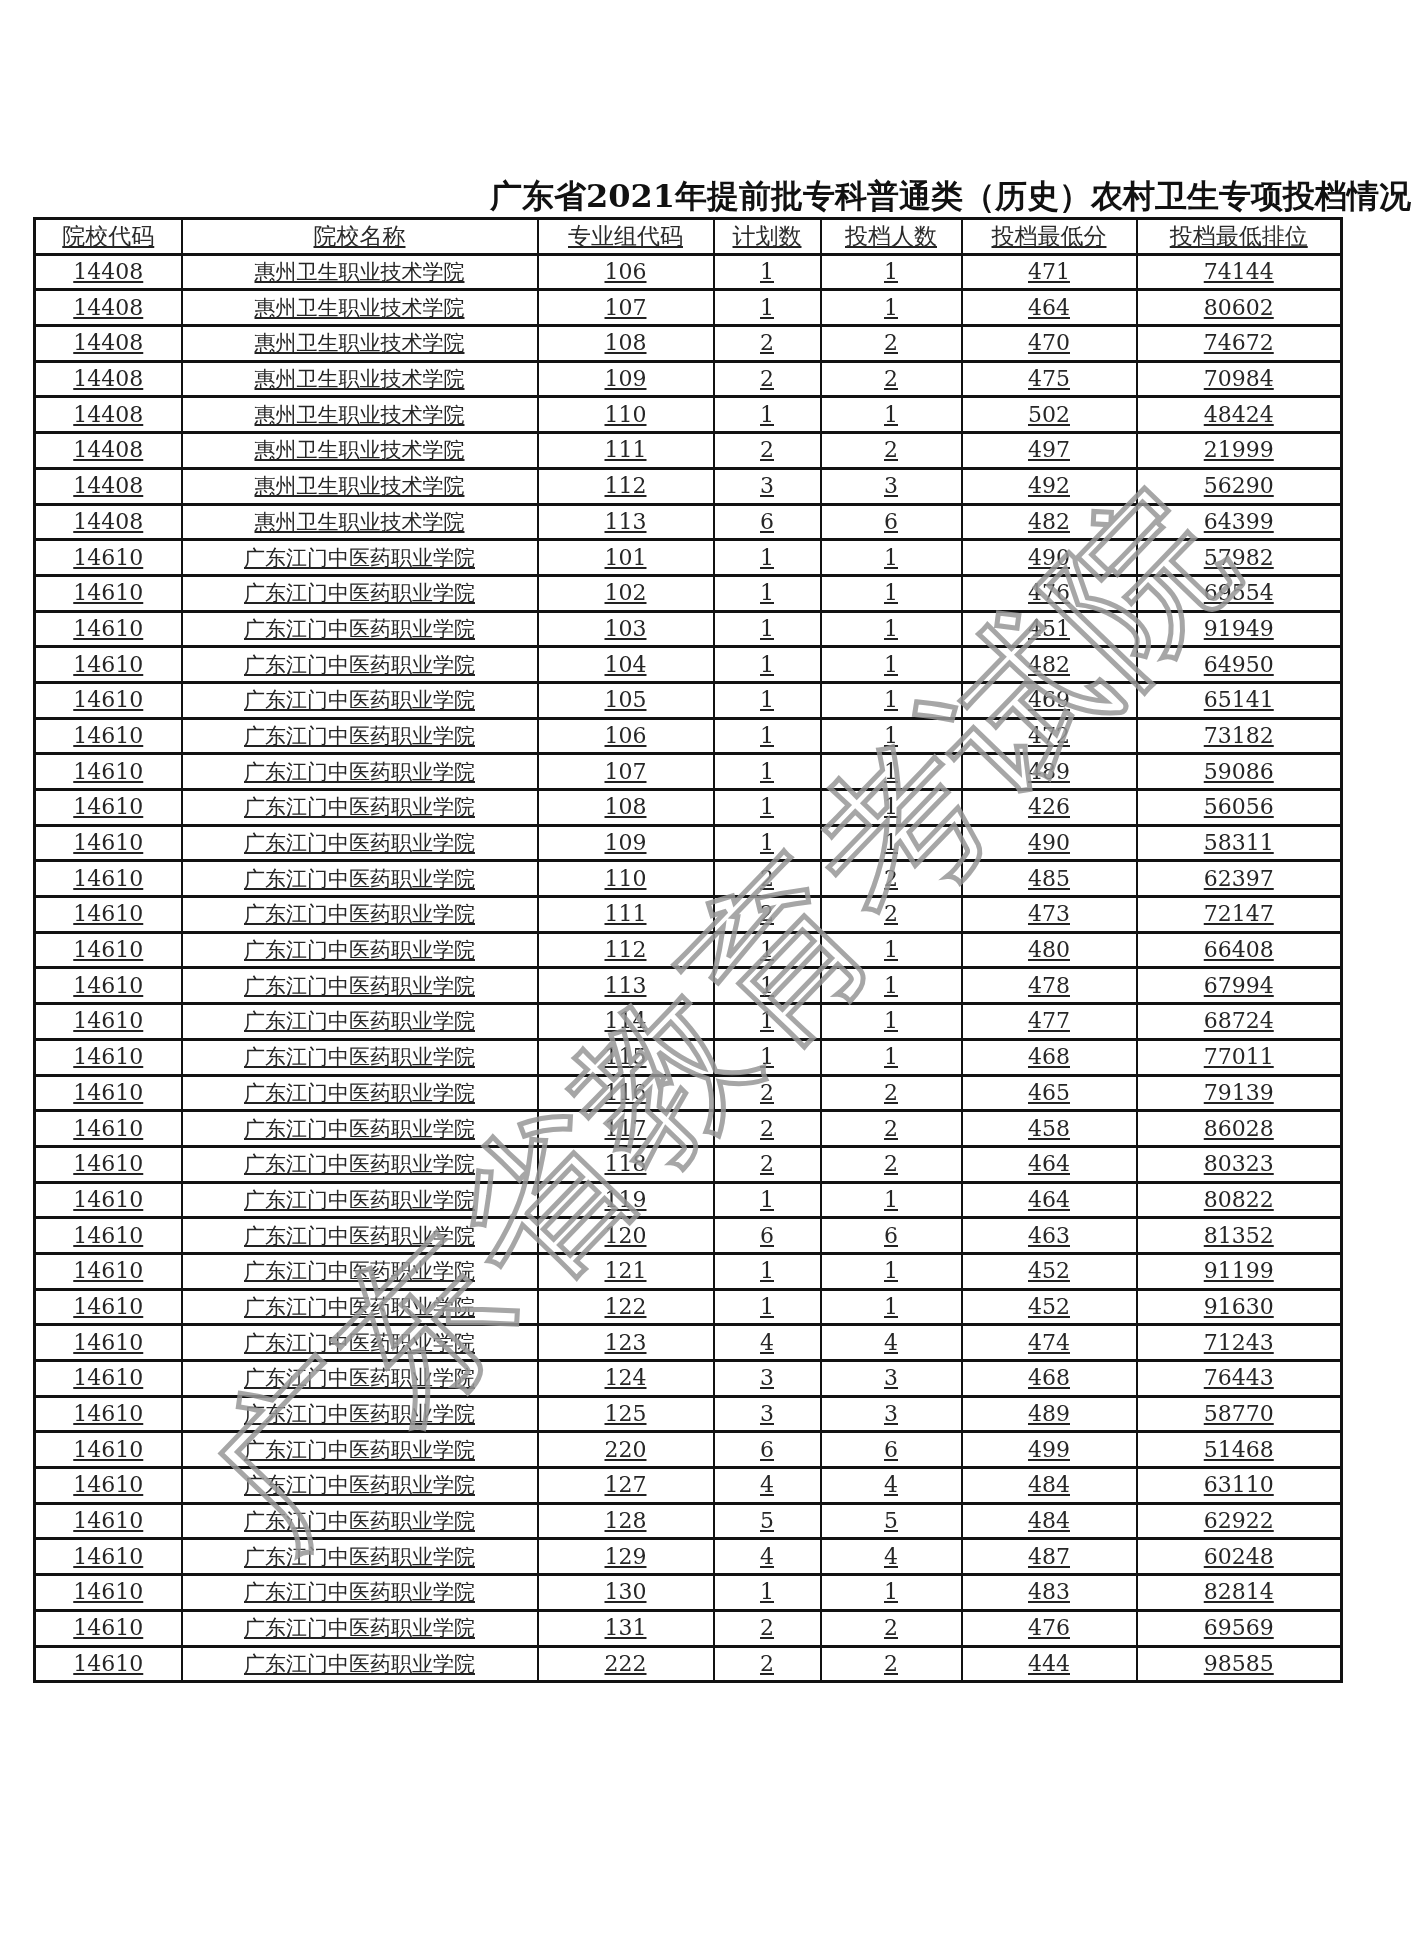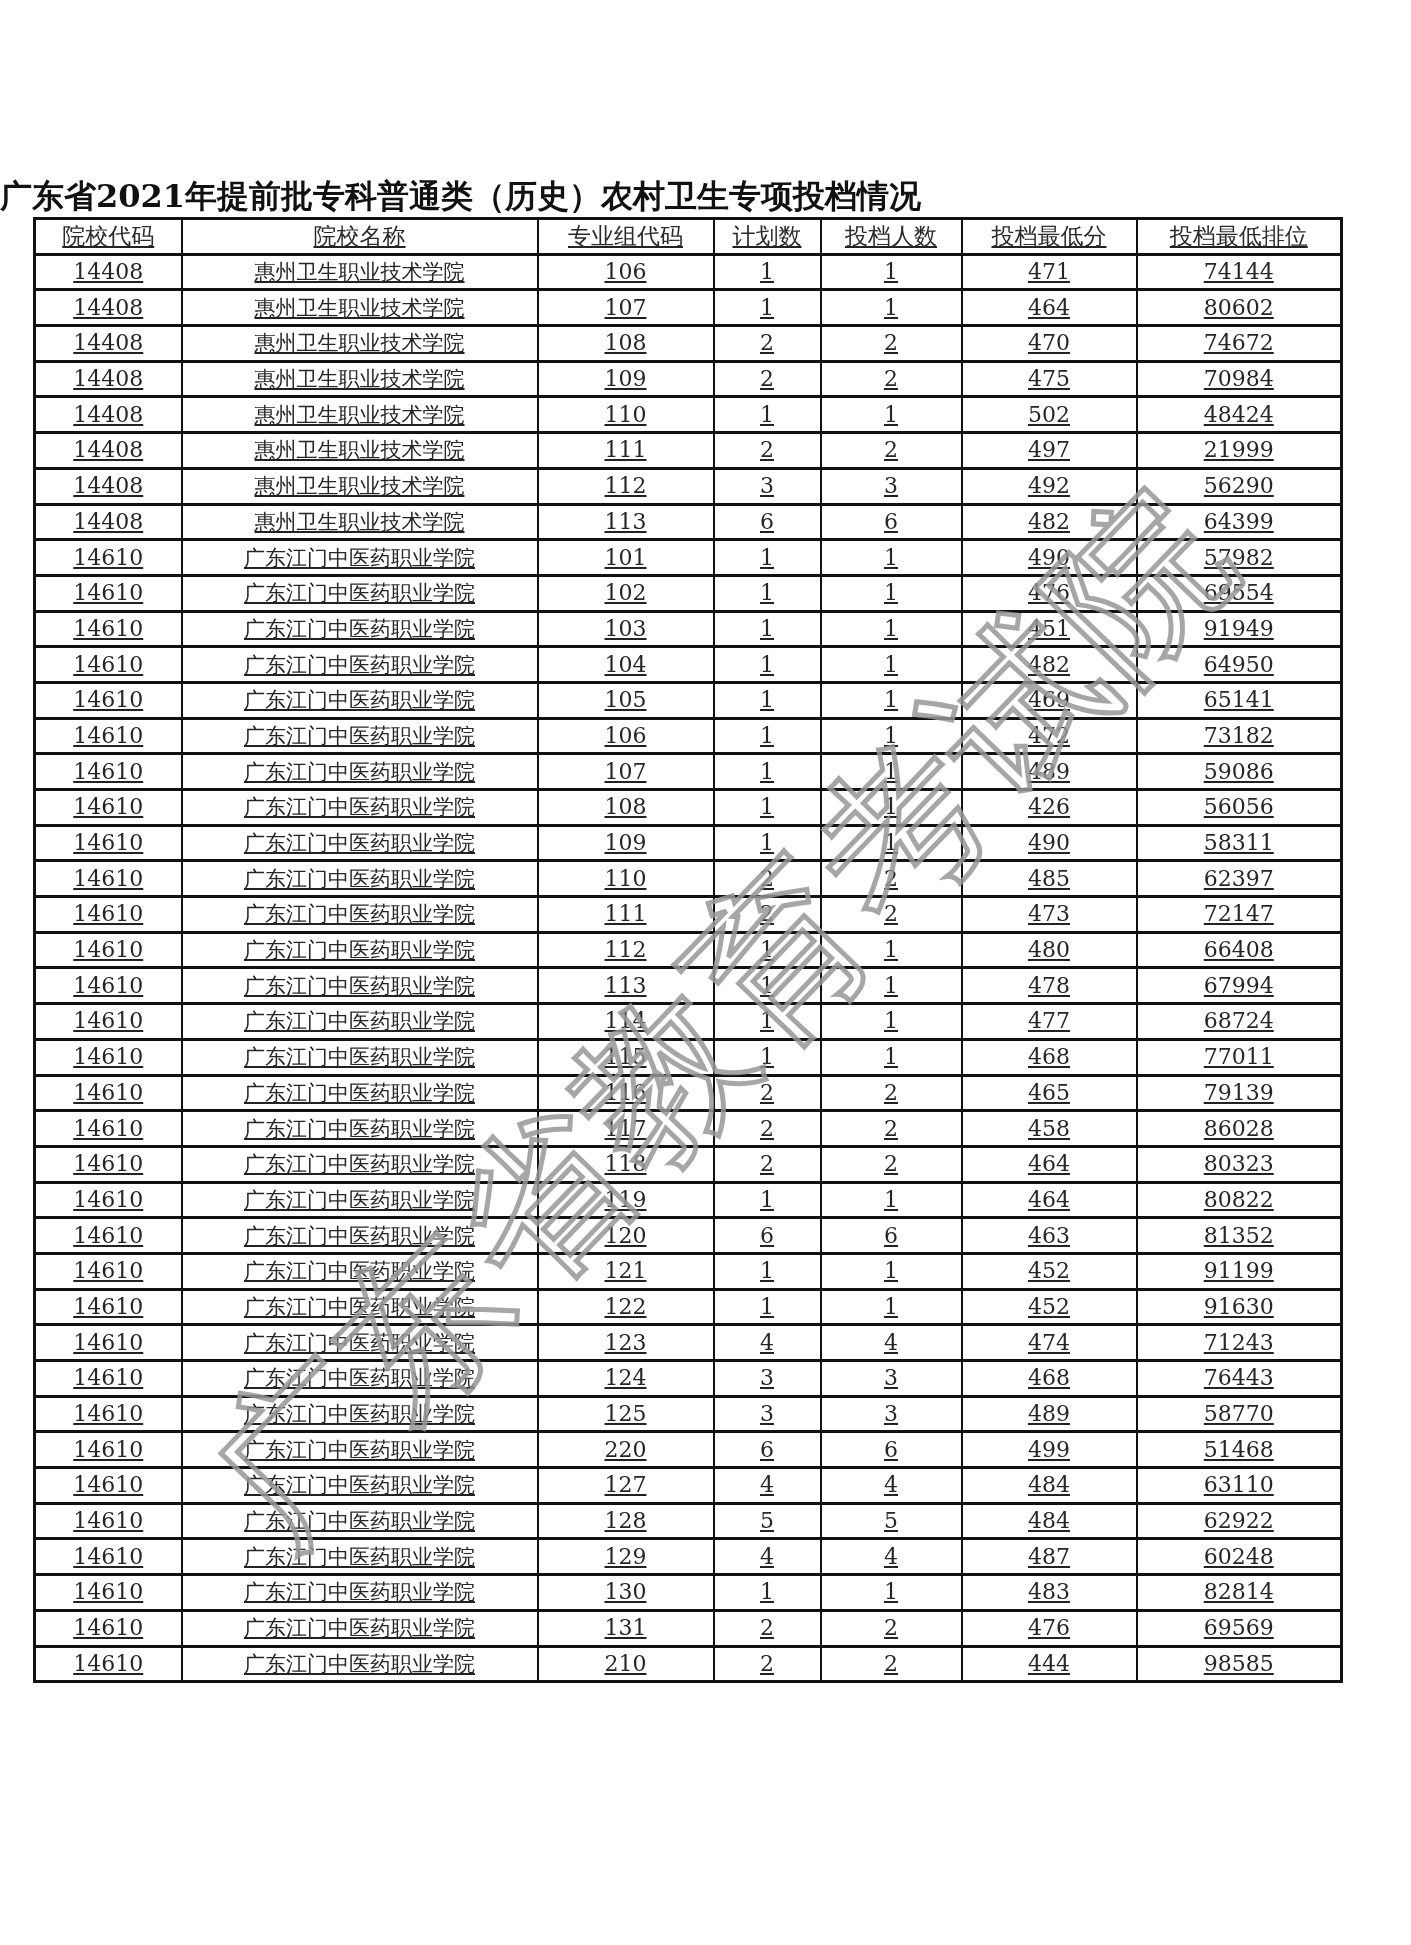--- a/index.html
+++ b/index.html
@@ -13,21 +13,21 @@
     position: relative;
     overflow: hidden;
     font-family: "DejaVu Serif", "Liberation Serif", serif;
     color: #222222;
   }
   .page-title {
     position: absolute;
     left: 0;
     top: 176px;
     width: 1411px;
-    text-align: left;
+    text-align: right;
     font-family: "DejaVu Serif", "Liberation Serif", serif;
     font-weight: bold;
     font-size: 32px;
     line-height: 40px;
     color: #111111;
     letter-spacing: 0px;
   }
   table.admit-table {
     position: absolute;
     left: 33px;
@@ -451,21 +451,21 @@
         <td class="col-name">广东江门中医药职业学院</td>
         <td>131</td>
         <td>2</td>
         <td>2</td>
         <td>476</td>
         <td>69569</td>
       </tr>
       <tr>
         <td>14610</td>
         <td class="col-name">广东江门中医药职业学院</td>
-        <td>210</td>
+        <td>222</td>
         <td>2</td>
         <td>2</td>
         <td>444</td>
         <td>98585</td>
       </tr>
     </tbody>
 </table>
 
 <div class="watermark">广东省教育考试院</div>
 

